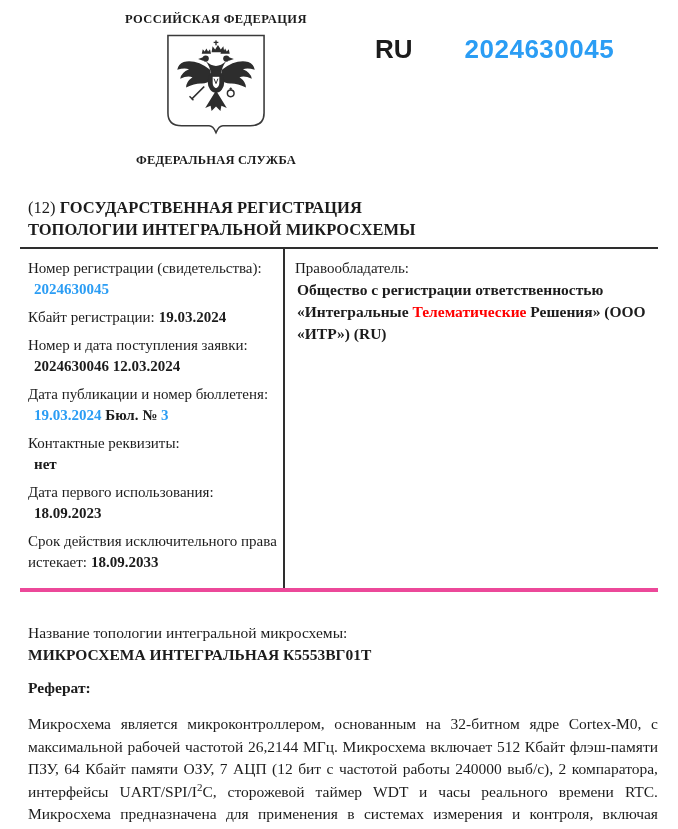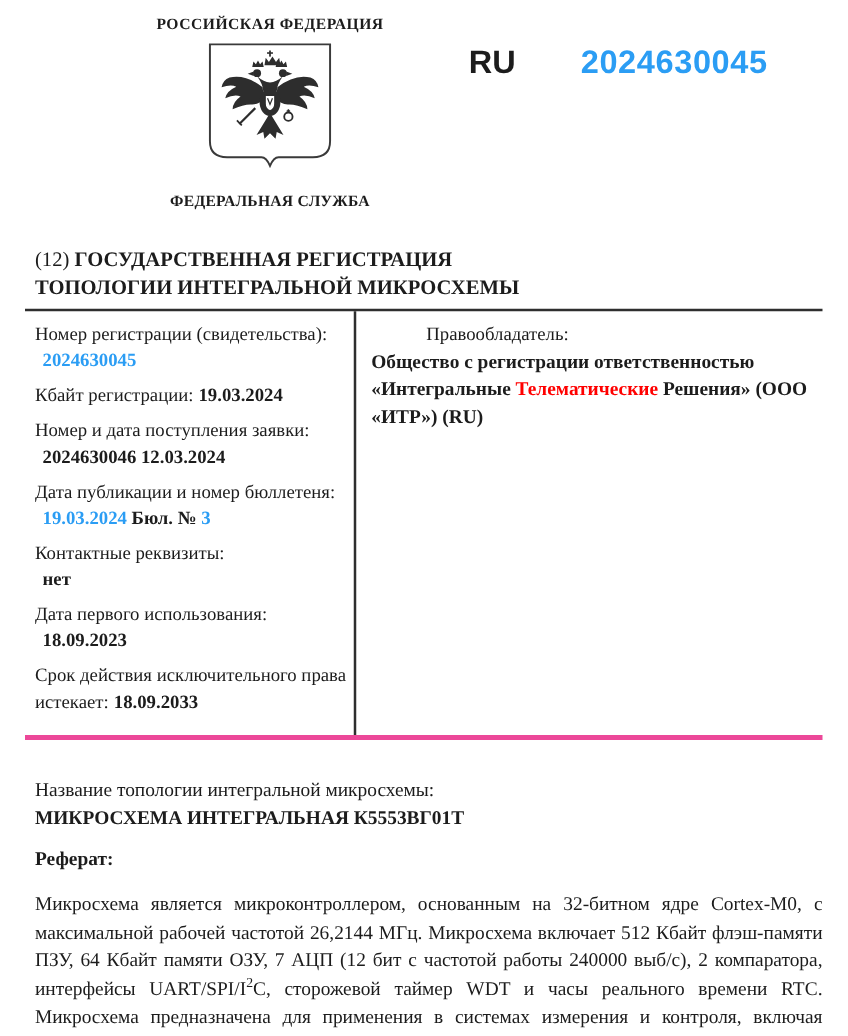--- a/index.html
+++ b/index.html
@@ -38,21 +38,21 @@
   }
   .col-left{ width:263px; padding:9px 6px 8px 8px; }
   .col-right{ flex:1; border-left:2px solid #2e2e2e; padding:9px 8px 8px 10px; }
   .field{ margin-bottom:7px; font-size:15px; line-height:21px; }
   .field-label{ font-weight:normal; }
   .value-line{ display:block; padding-left:6px; font-weight:bold; }
   .inline-value{ font-weight:bold; margin-left:4px; }
   .blue{ color:var(--blue); }
   .red{ color:var(--red); }
   .owner-name{ font-weight:bold; padding-left:2px; line-height:22px; font-size:15.5px; }
-  .col-right .field-label{ line-height:21px;margin-left:46px; }
+  .col-right .field-label{ line-height:21px; }
 
   
   .name-section{ margin:30px 20px 0 28px; font-size:15.5px; line-height:22px; }
   .topology-name{ font-weight:bold; }
   .abstract-section{ margin:11px 20px 0 28px; font-size:15.5px; }
   .abstract-label{ font-weight:bold; line-height:22px; margin-bottom:14px; }
   .abstract-text{ text-align:justify; line-height:22.5px; }
   sup{ font-size:11px; line-height:0; }
 </style>
 </head>

